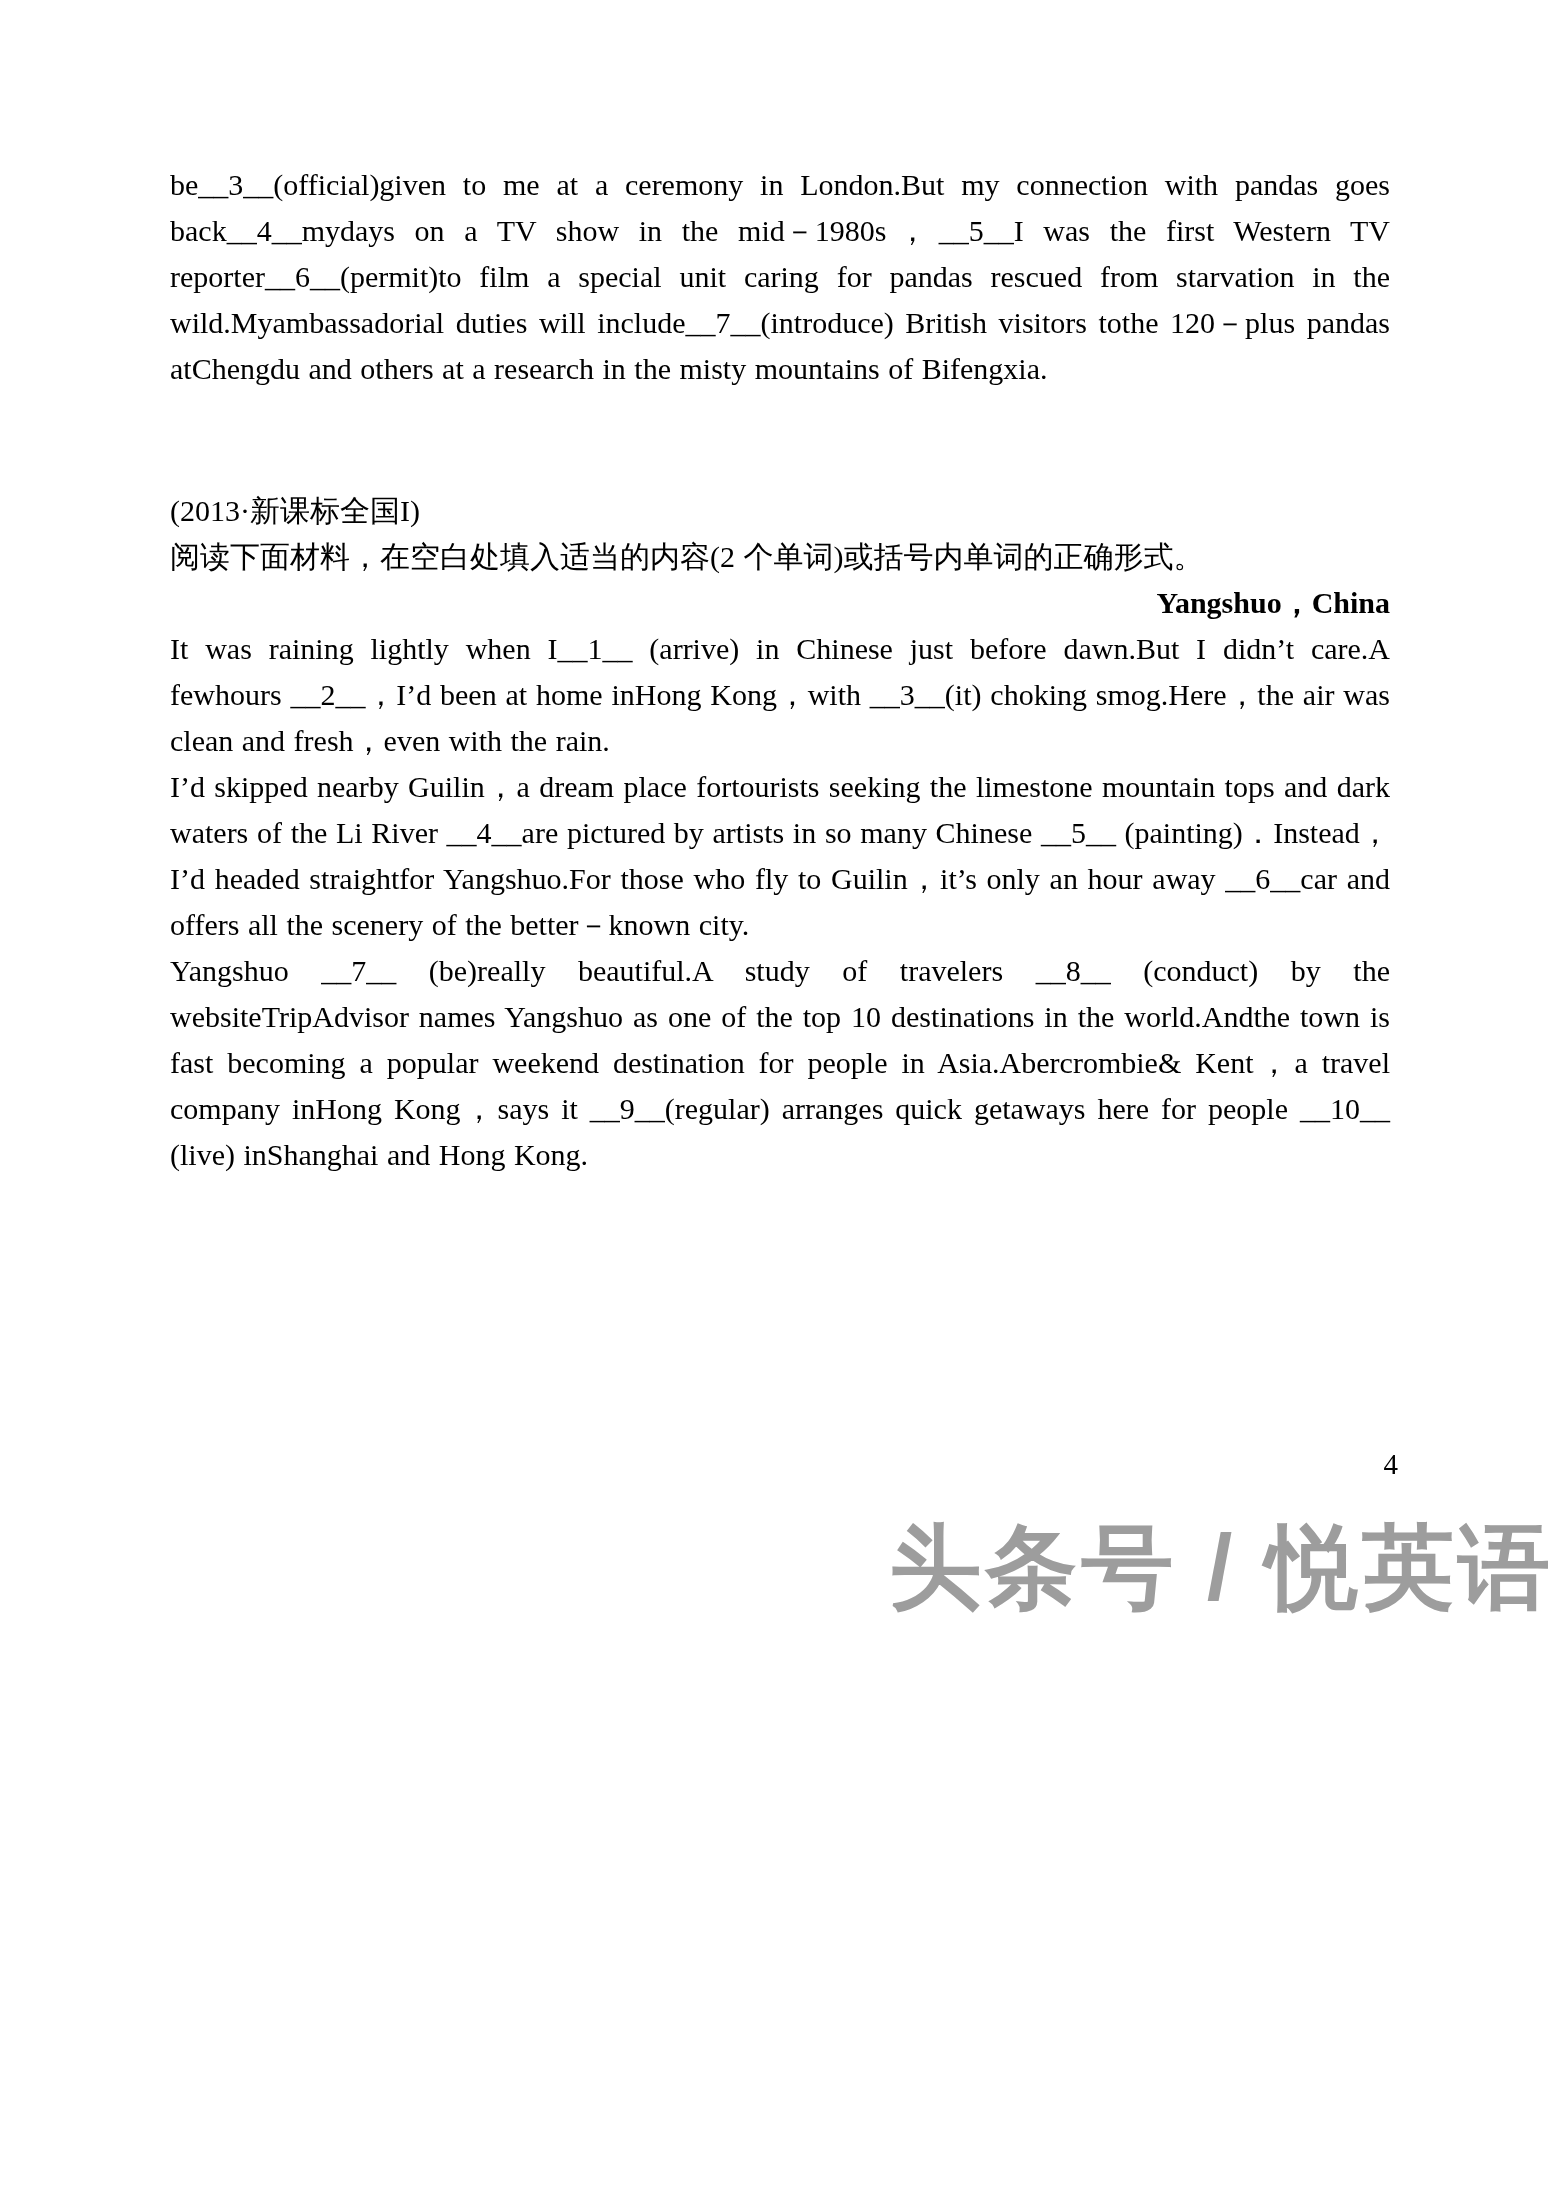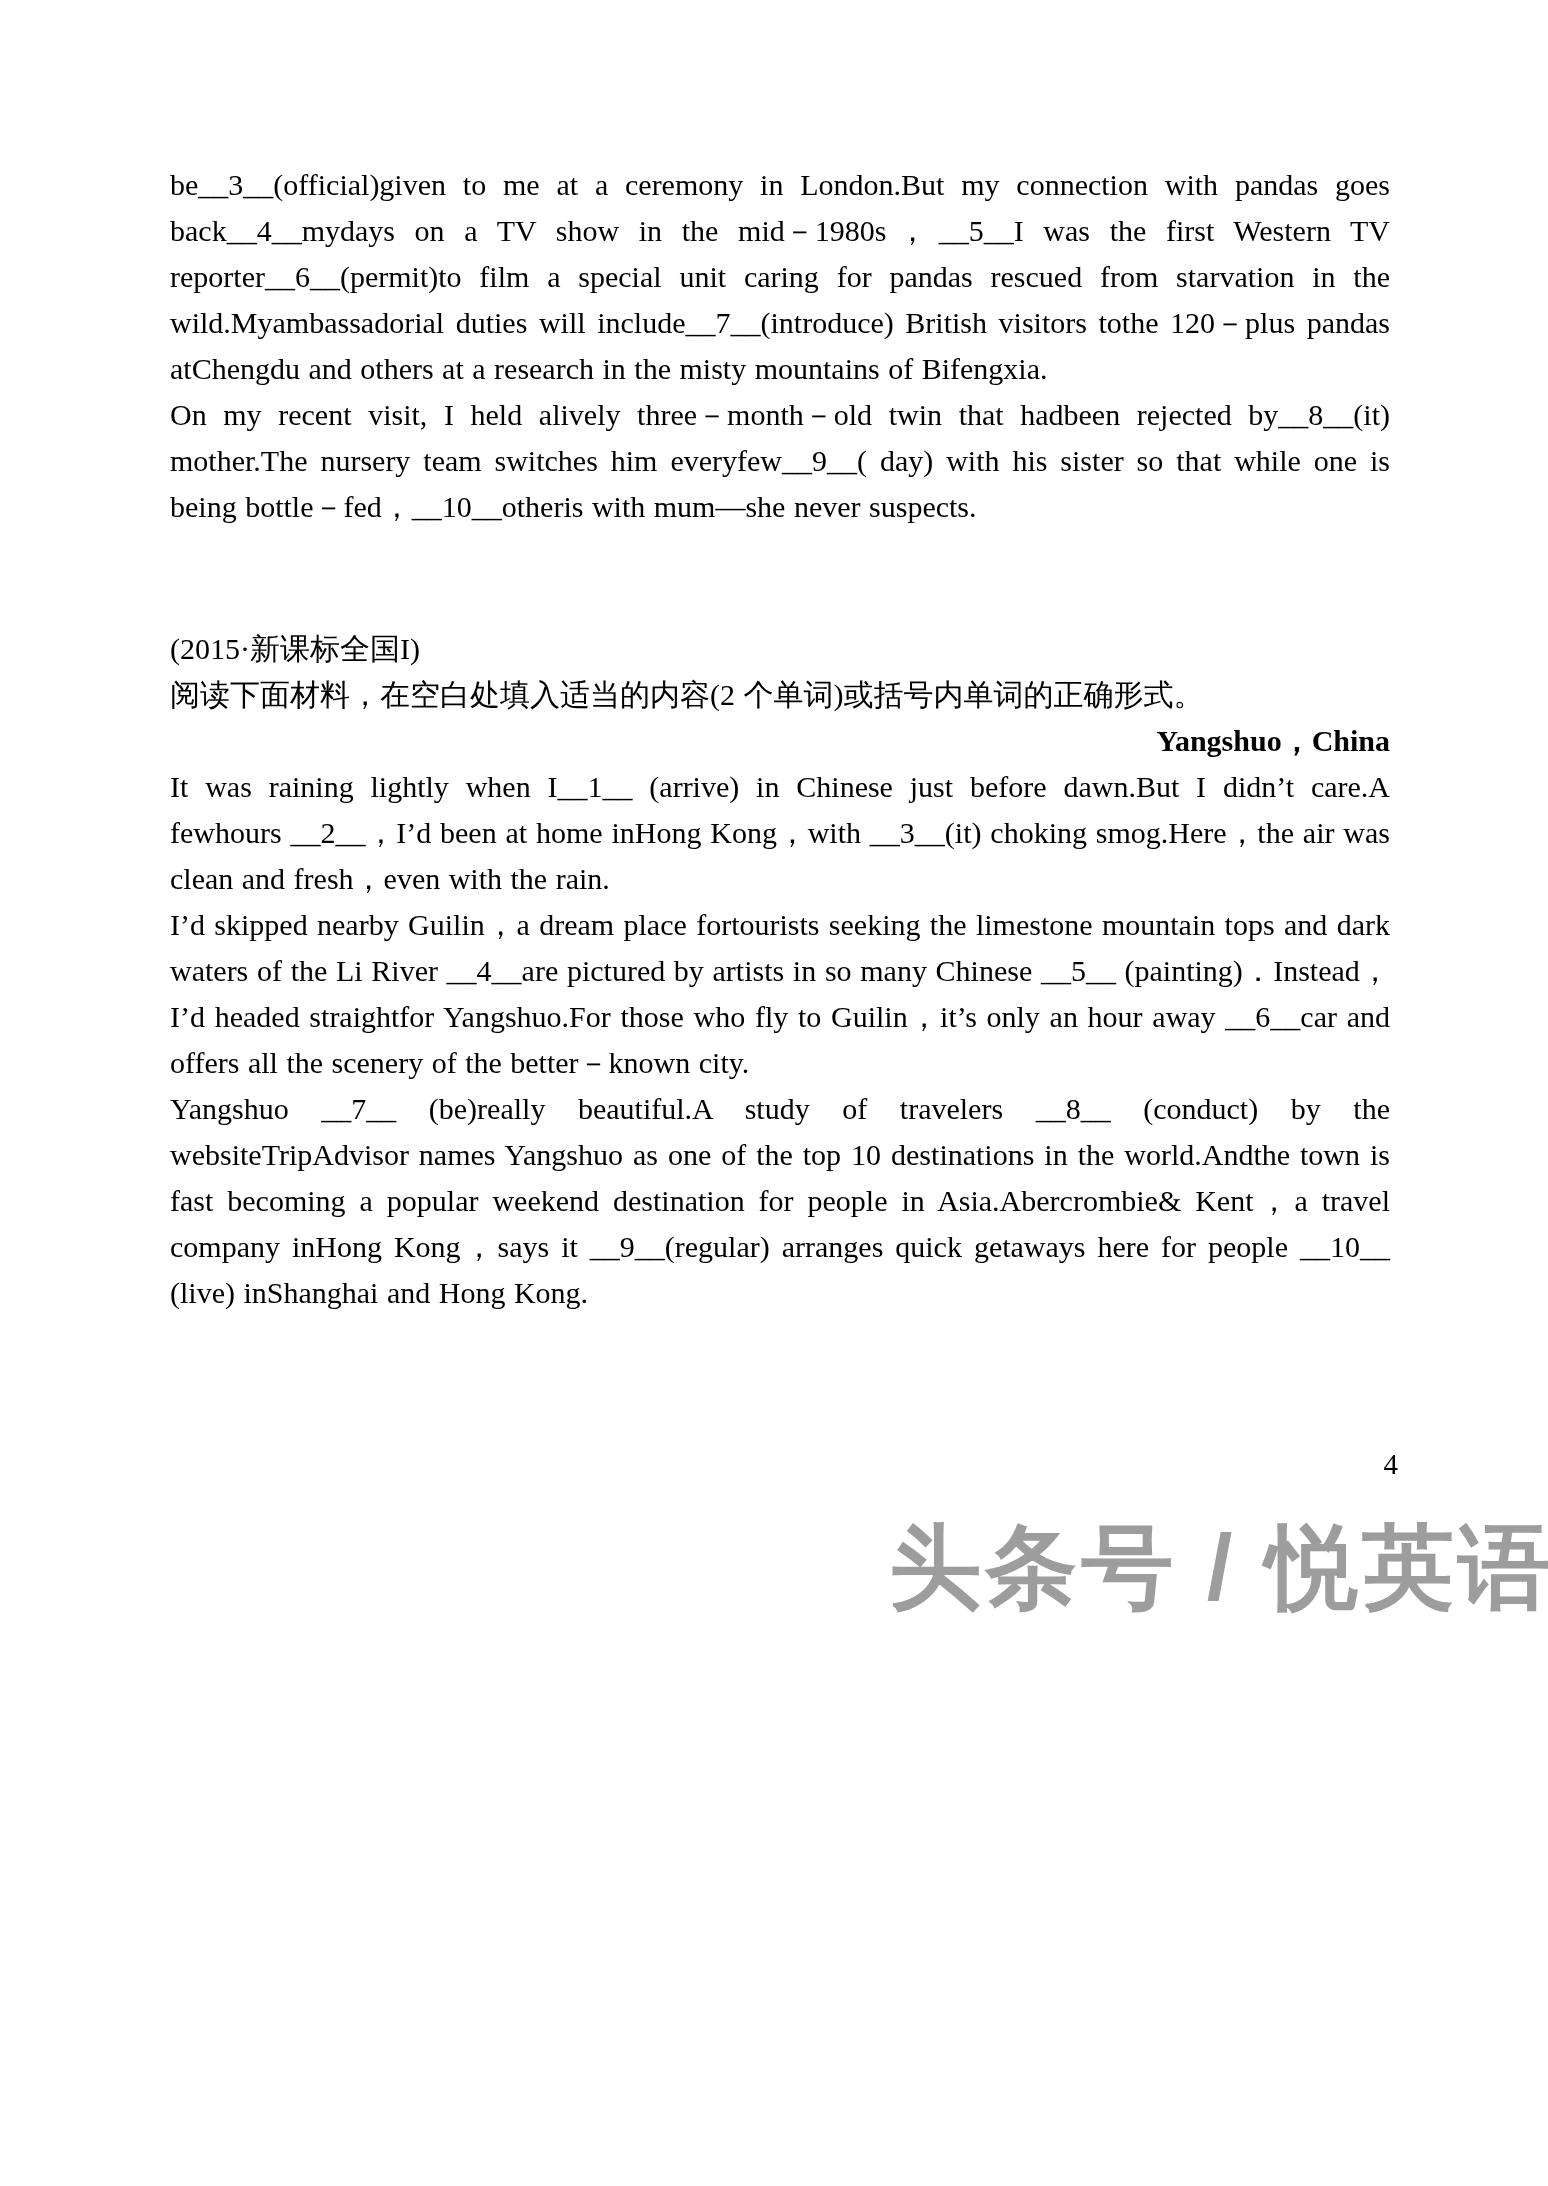--- a/index.html
+++ b/index.html
@@ -62,25 +62,24 @@
   }
 </style>
 </head>
 <body>
 
 <div class="page">
   <div class="content">
 
     <p class="para">be__3__(official)given to me at a ceremony in London.But my connection with pandas goes back__4__mydays on a TV show in the mid－1980s，__5__I was the first Western TV reporter__6__(permit)to film a special unit caring for pandas rescued from starvation in the wild.Myambassadorial duties will include__7__(introduce) British visitors tothe 120－plus pandas atChengdu and others at a research in the misty mountains of Bifengxia.</p>
 
-    <p class="para">On my recent visit, I held alively three－month－old twin that hadbeen rejected by__8__(it) mother.The nursery team switches him everyfew__9__( day) with his sister so that while one is being bottle－fed，__10__otheris with mum—she never suspects.</p>
 
     <div class="section-gap"></div>
 
-    <p class="para cjk">(2015·新课标全国I)</p>
+    <p class="para cjk">(2013·新课标全国I)</p>
 
     <p class="para cjk">阅读下面材料，在空白处填入适当的内容(2 个单词)或括号内单词的正确形式。</p>
 
     <p class="para bold">Yangshuo，China</p>
 
     <p class="para">It was raining lightly when I__1__ (arrive) in Chinese just before dawn.But I didn’t care.A fewhours __2__，I’d been at home inHong Kong，with __3__(it) choking smog.Here，the air was clean and fresh，even with the rain.</p>
 
     <p class="para">I’d skipped nearby Guilin，a dream place fortourists seeking the limestone mountain tops and dark waters of the Li River __4__are pictured by artists in so many Chinese __5__ (painting)．Instead，I’d headed straightfor Yangshuo.For those who fly to Guilin，it’s only an hour away __6__car and offers all the scenery of the better－known city.</p>
 
     <p class="para">Yangshuo __7__ (be)really beautiful.A study of travelers __8__ (conduct) by the websiteTripAdvisor names Yangshuo as one of the top 10 destinations in the world.Andthe town is fast becoming a popular weekend destination for people in Asia.Abercrombie&amp; Kent，a travel company inHong Kong，says it __9__(regular) arranges quick getaways here for people __10__ (live) inShanghai and Hong Kong.</p>

